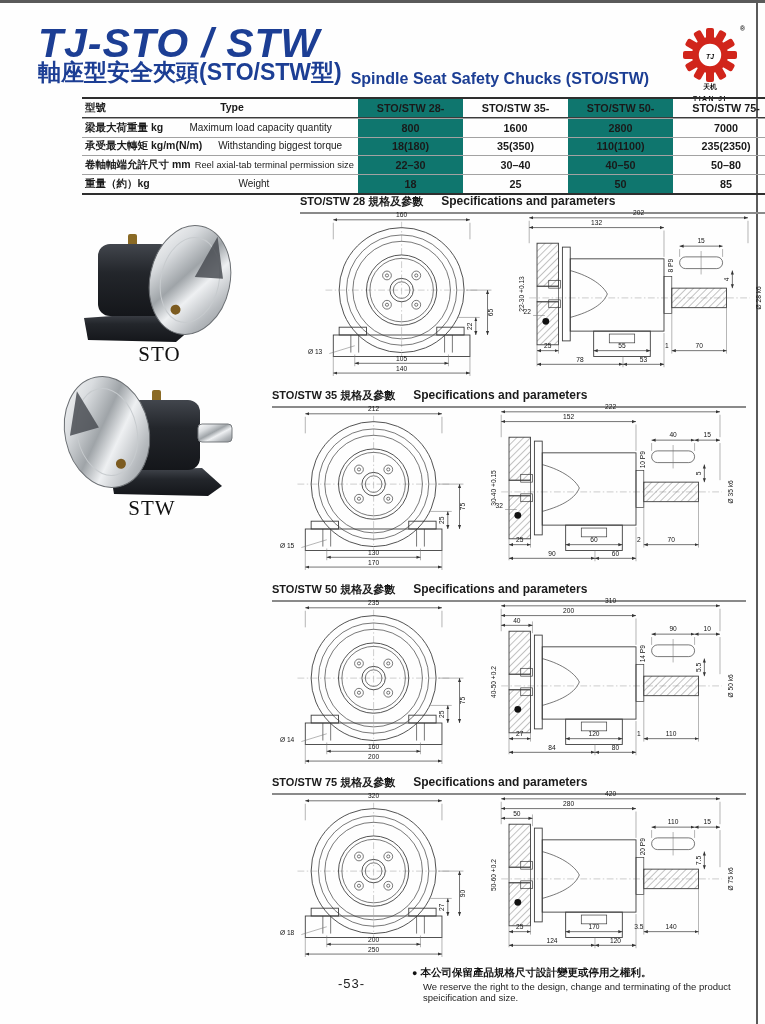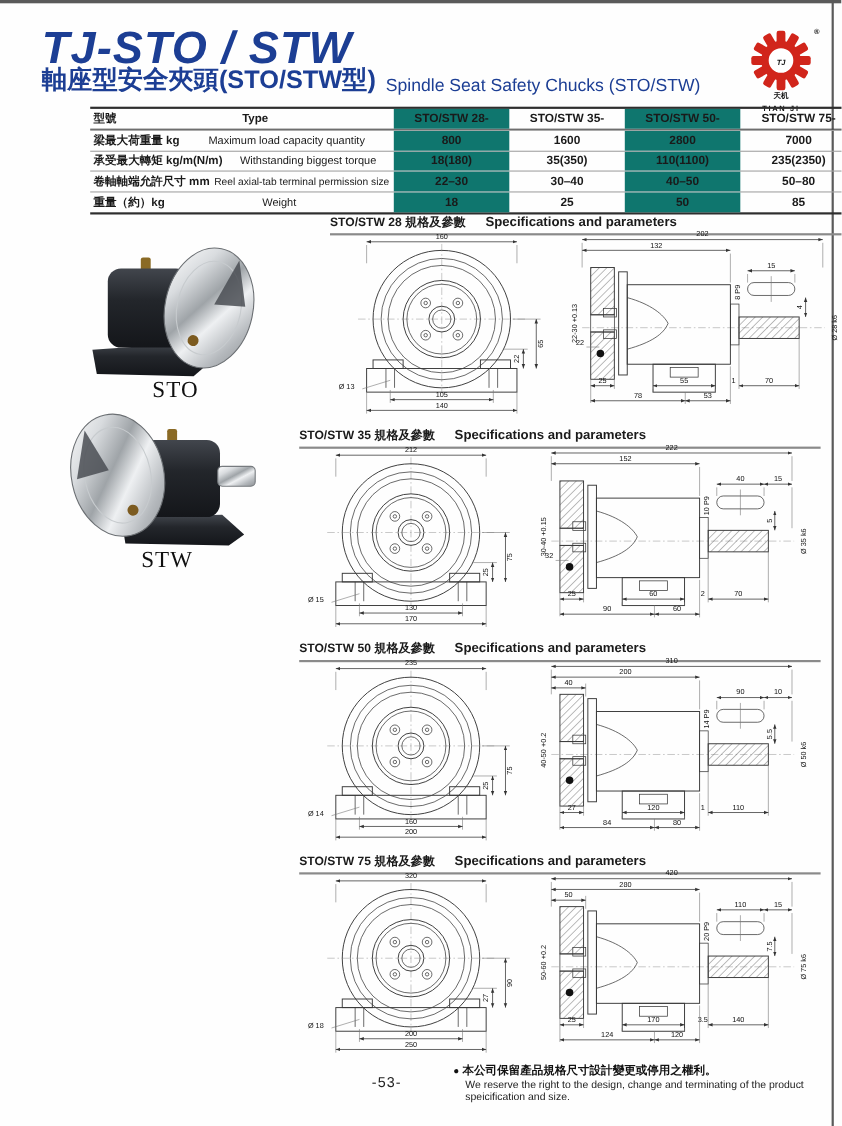--- a/index.html
+++ b/index.html
@@ -8,21 +8,21 @@
     font-family:"Liberation Sans",sans-serif;color:#1a1a1a;overflow:hidden;
   }
   .page-top-edge{position:absolute;left:0;top:0;width:765px;height:3px;background:#5a5a5a;}
   .page-right-edge{position:absolute;right:7px;top:0;bottom:0;width:2px;background:#5a5a5a;}
 
   
   .title{position:absolute;left:38px;top:20px;font-size:41px;font-weight:bold;
          font-style:italic;color:#1c3e94;letter-spacing:1px;}
   .subtitle{position:absolute;left:38px;top:57px;display:flex;align-items:flex-end;color:#1c3e94;}
   .subtitle .cn{font-size:23px;font-weight:bold;}
-  .subtitle .en{font-size:16px;margin-left:9px;font-weight:normal;}
+  .subtitle .en{font-size:16px;margin-left:9px;font-weight:bold;}
 
   
   .logo{position:absolute;left:676px;top:16px;width:78px;height:94px;}
   .logo svg{display:block;}
 
   
   .spec-table{position:absolute;left:35px;top:97px;width:697px;
       border-top:2.6px solid #2e2e2e;border-bottom:2.6px solid #2e2e2e;margin-left:47px;}
   .trow{display:grid;grid-template-columns:276px 105px 105px 105px 106px;height:17.8px;align-items:center;}
   .trow + .trow{border-top:1px solid #a2a2a2;}

